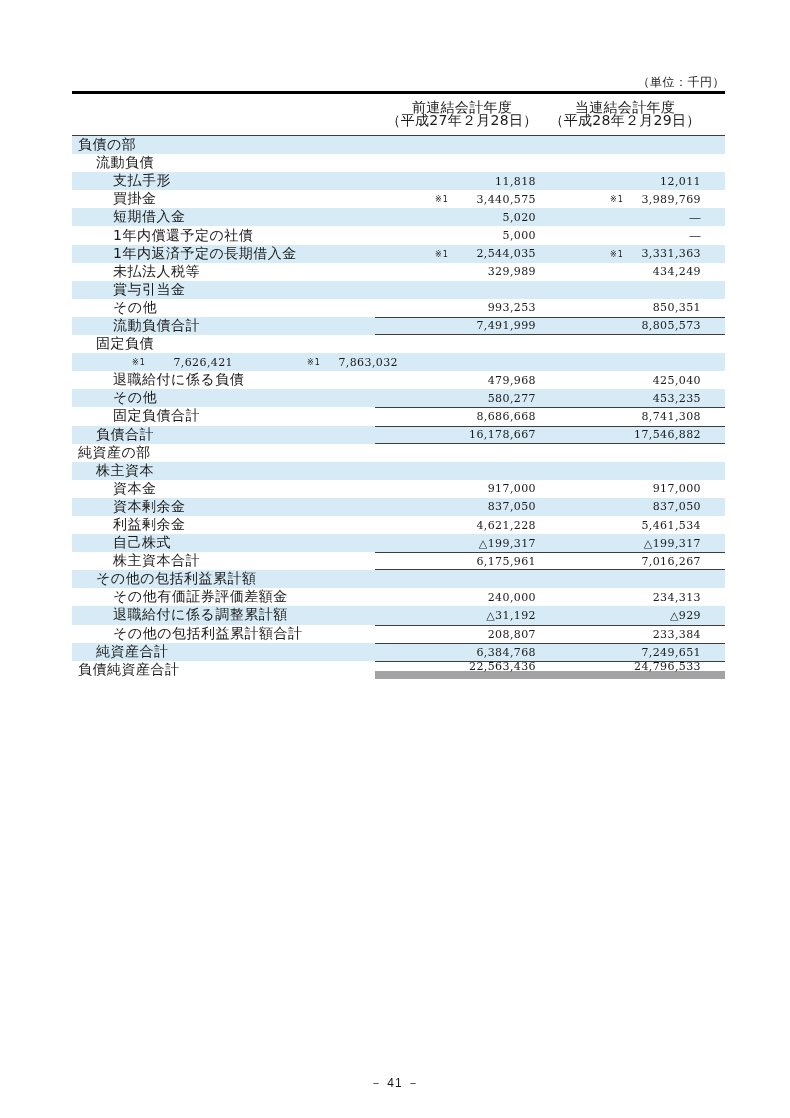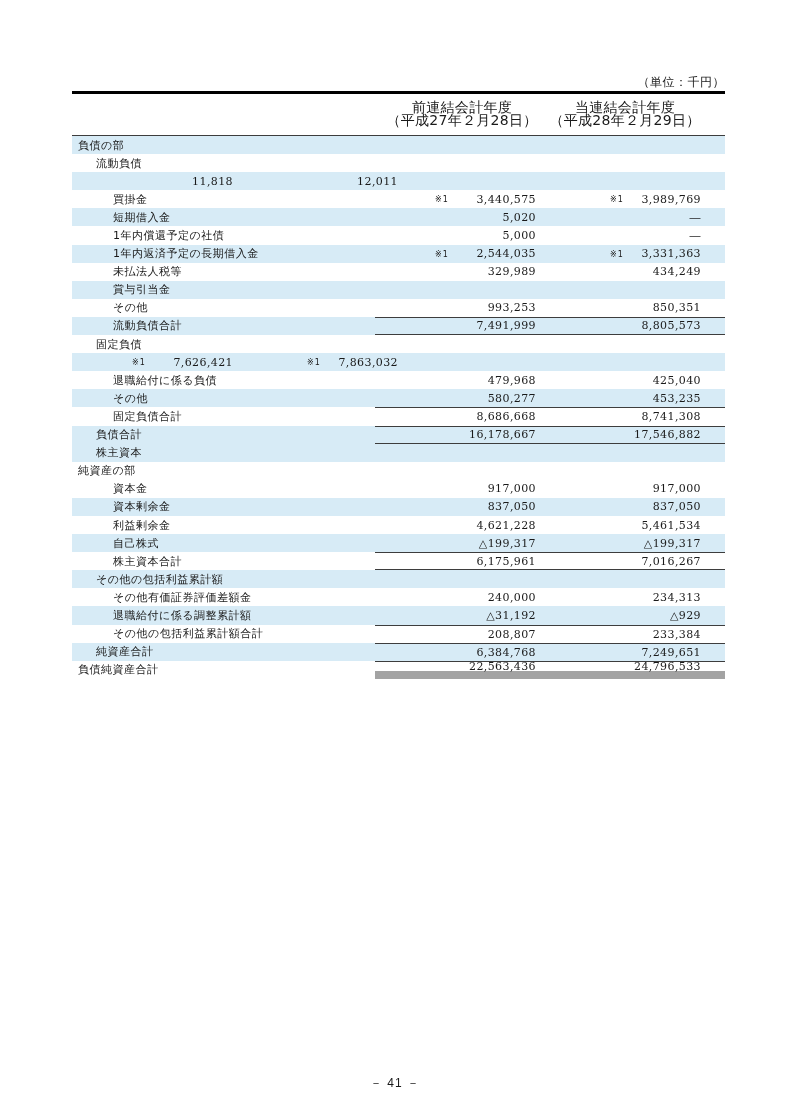--- a/index.html
+++ b/index.html
@@ -43,21 +43,21 @@
   .row{
     display:flex;
     height:18.1px;
     align-items:center;
     box-sizing:border-box;
   }
   .row.shaded{background:#d7ebf6;}
   .row-label{
     flex:0 0 303px;
     box-sizing:border-box;
-    font-size:11px;
+    font-size:14px;
     letter-spacing:0.5px;
     white-space:nowrap;
     overflow:hidden;
   }
   .ind0{padding-left:6px;}
   .ind1{padding-left:24px;}
   .ind2{padding-left:41px;}
   .nums{
     flex:0 0 350px;
     display:flex;
@@ -134,20 +134,21 @@
           </div>
         </div>
         <div class="row">
           <div class="row-label ind1">流動負債</div>
           <div class="nums">
             <div class="val-group prev"></div>
             <div class="val-group curr"></div>
           </div>
         </div>
         <div class="row shaded">
+          <div class="row-label ind2">支払手形</div>
           <div class="nums">
             <div class="val-group prev">
               <span class="val">11,818</span>
             </div>
             <div class="val-group curr">
               <span class="val">12,011</span>
             </div>
           </div>
         </div>
         <div class="row">
@@ -290,29 +291,29 @@
           <div class="row-label ind1">負債合計</div>
           <div class="nums bt bb">
             <div class="val-group prev">
               <span class="val">16,178,667</span>
             </div>
             <div class="val-group curr">
               <span class="val">17,546,882</span>
             </div>
           </div>
         </div>
+        <div class="row">
+          <div class="row-label ind0">純資産の部</div>
+          <div class="nums">
+            <div class="val-group prev"></div>
+            <div class="val-group curr"></div>
+          </div>
+        </div>
         <div class="row shaded">
           <div class="row-label ind1">株主資本</div>
-          <div class="nums">
-            <div class="val-group prev"></div>
-            <div class="val-group curr"></div>
-          </div>
-        </div>
-        <div class="row">
-          <div class="row-label ind0">純資産の部</div>
           <div class="nums">
             <div class="val-group prev"></div>
             <div class="val-group curr"></div>
           </div>
         </div>
         <div class="row">
           <div class="row-label ind2">資本金</div>
           <div class="nums">
             <div class="val-group prev">
               <span class="val">917,000</span>

